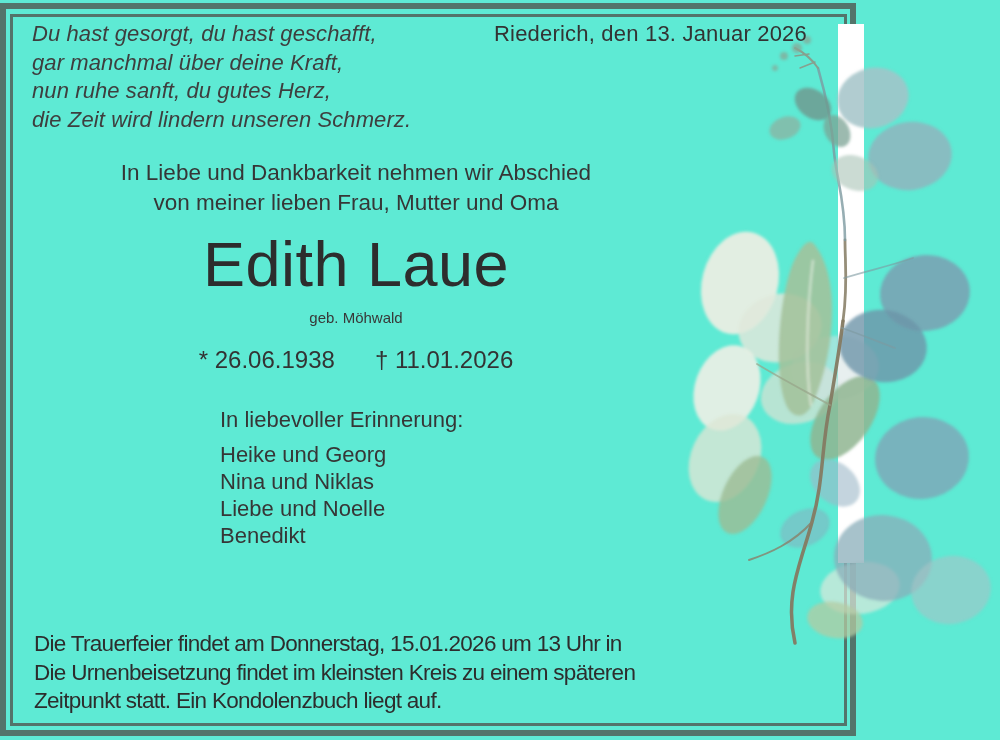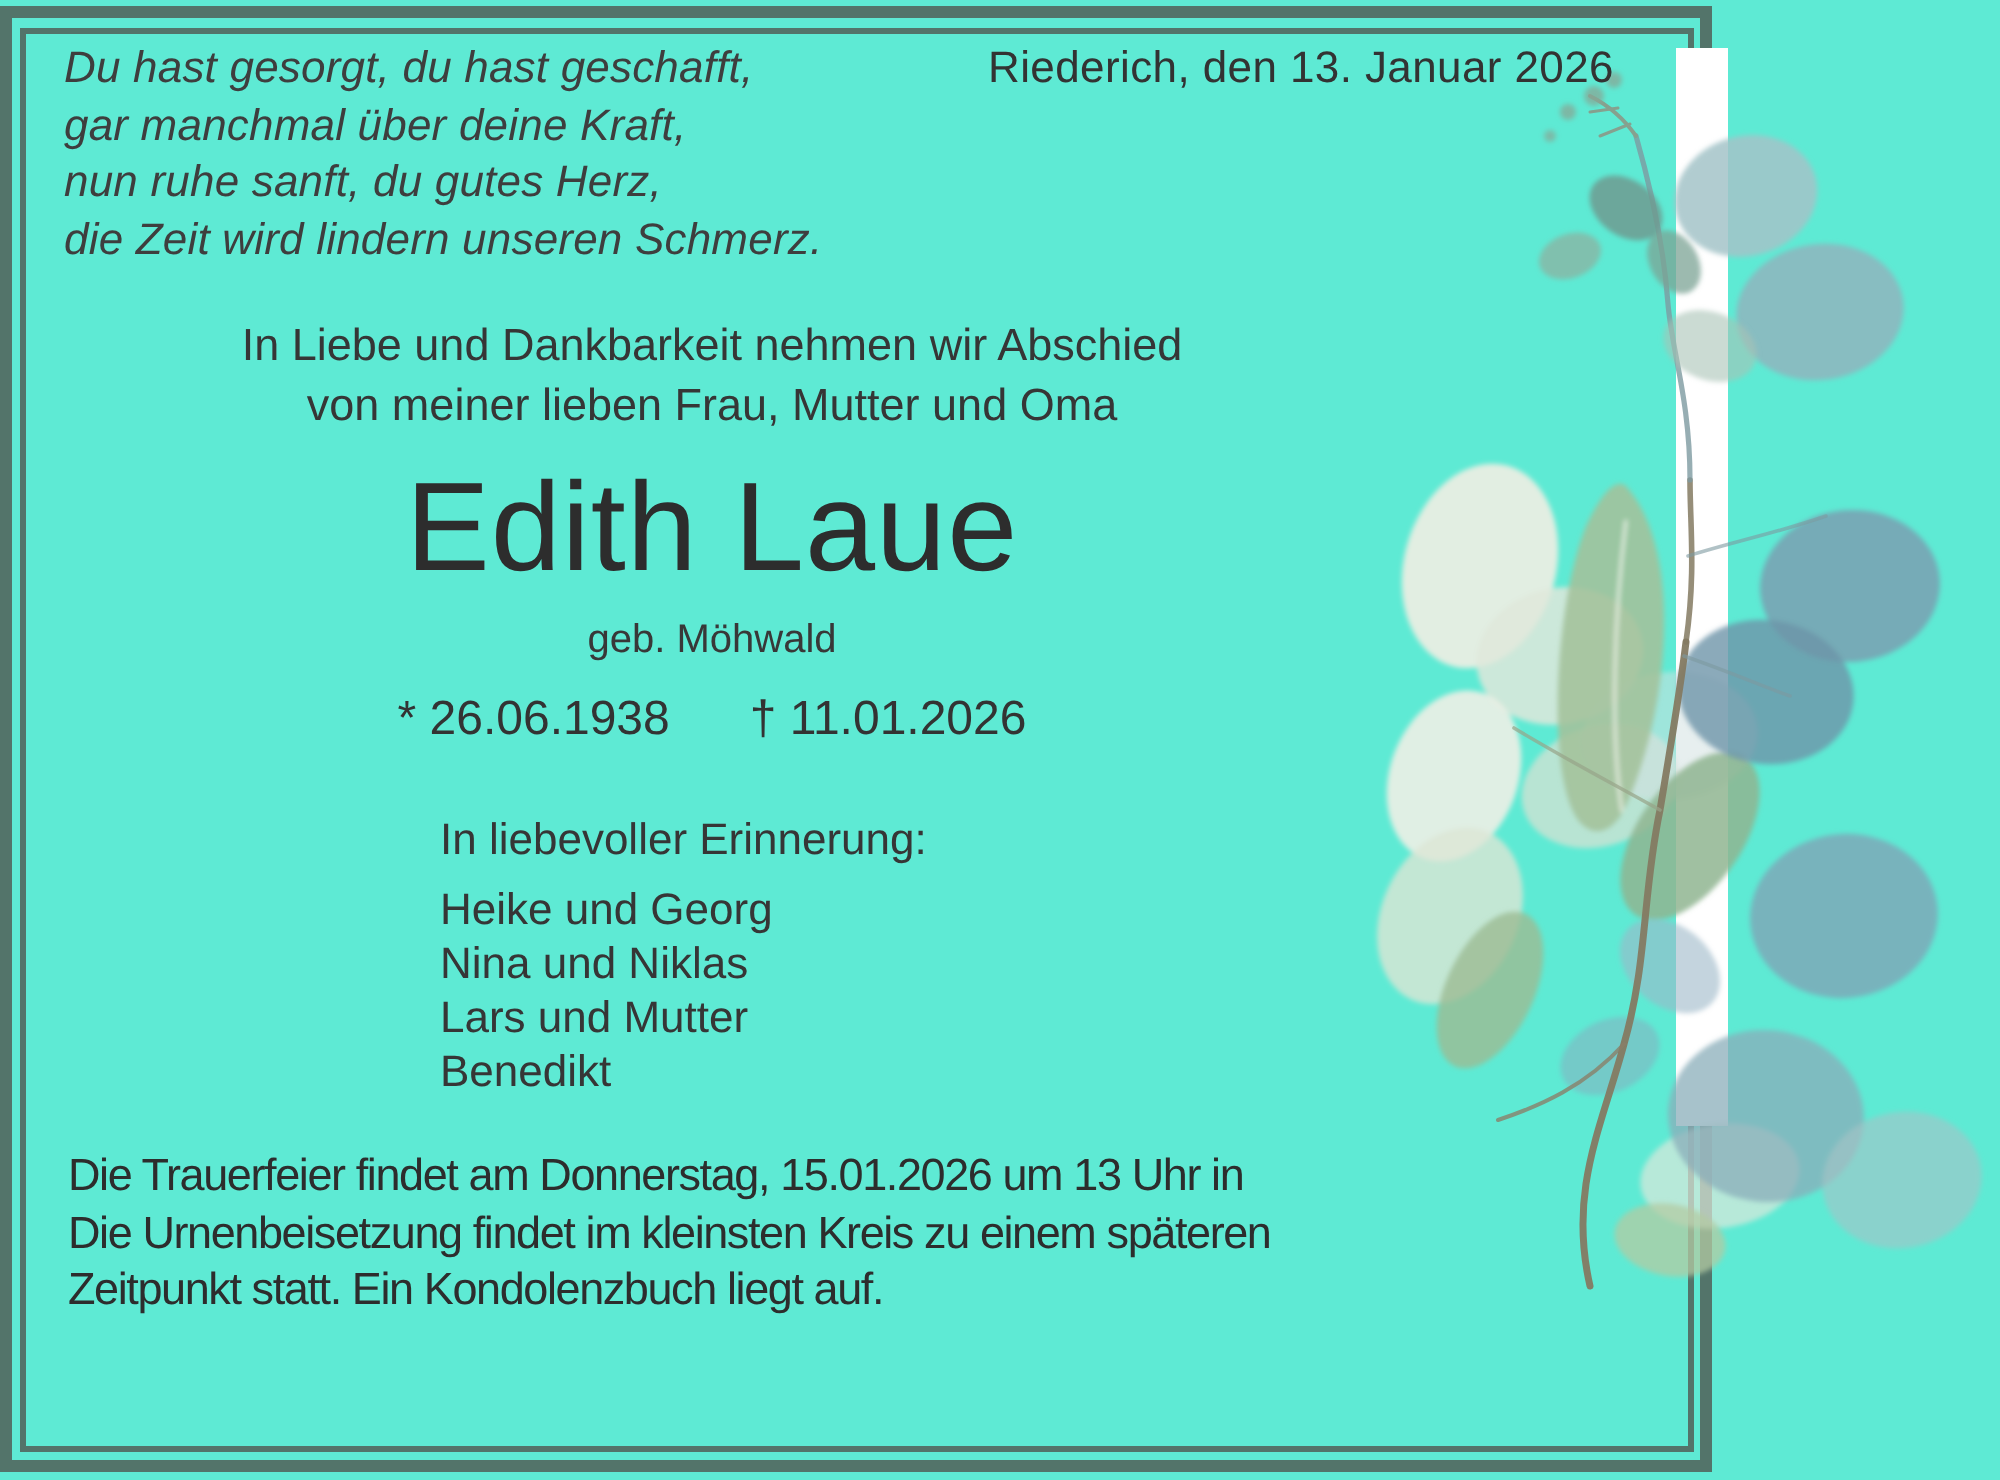--- a/index.html
+++ b/index.html
@@ -41,29 +41,29 @@
   .dateline {
     position:absolute; left:494px; top:21px;
     font-size:22px; color:#333333; letter-spacing:0.2px;
   }
   .center-col { position:absolute; left:0; width:712px; text-align:center; }
   .intro { top:158px; font-size:22.5px; line-height:30px; color:#363636; }
   .deceased-name {
     top:231px; font-size:63px; line-height:66px;
     color:#2d2d2d; letter-spacing:0.5px;
   }
-  .maiden { top:309px; font-size:20px; color:#383838; }
+  .maiden { top:309px; font-size:15px; color:#383838; }
   .life-dates {
     top:346px; font-size:24px; color:#333333;
     display:flex; justify-content:center; gap:40px;
   }
   .remembrance { position:absolute; left:220px; top:407px; font-size:22px; color:#363636; }
   .mourners { position:absolute; left:220px; top:441px; font-size:22px; line-height:27px; color:#363636; }
   .funeral {
-    position:absolute; left:34px; top:574px;
+    position:absolute; left:34px; top:630px;
     font-size:22.5px; line-height:28.5px;
     letter-spacing:-0.7px; color:#2d2d2d; white-space:nowrap;
   }
   
   .illustration {
     position:absolute; left:685px; top:28px;
     width:315px; height:625px; z-index:3;
   }
 </style>
 </head>
@@ -159,21 +159,21 @@
     <div class="center-col life-dates">
       <span>* 26.06.1938</span>
       <span>† 11.01.2026</span>
     </div>
 
     <div class="remembrance">In liebevoller Erinnerung:</div>
 
     <div class="mourners">
       <div>Heike und Georg</div>
       <div>Nina und Niklas</div>
-      <div>Lars und Mutter</div>
+      <div>Liebe und Noelle</div>
       <div>Benedikt</div>
     </div>
 
     <div class="funeral">
       <div>Die Trauerfeier findet am Donnerstag, 15.01.2026 um 13 Uhr in</div>
       <div>Die Urnenbeisetzung findet im kleinsten Kreis zu einem späteren</div>
       <div>Zeitpunkt statt. Ein Kondolenzbuch liegt auf.</div>
     </div>
 
   </div>

